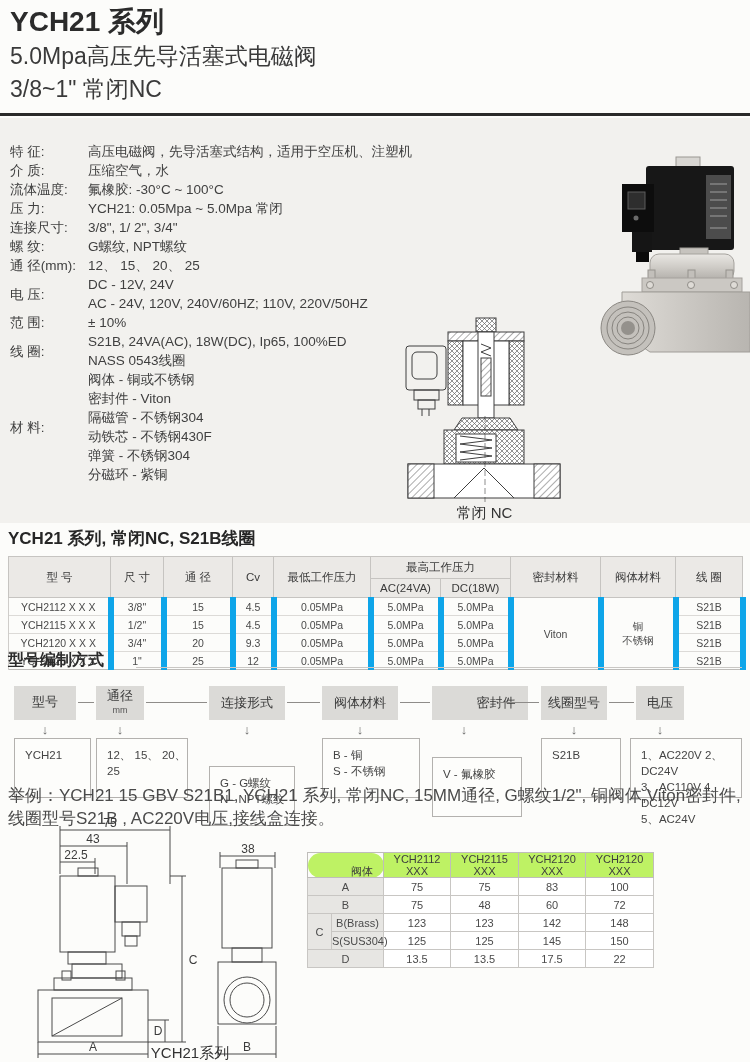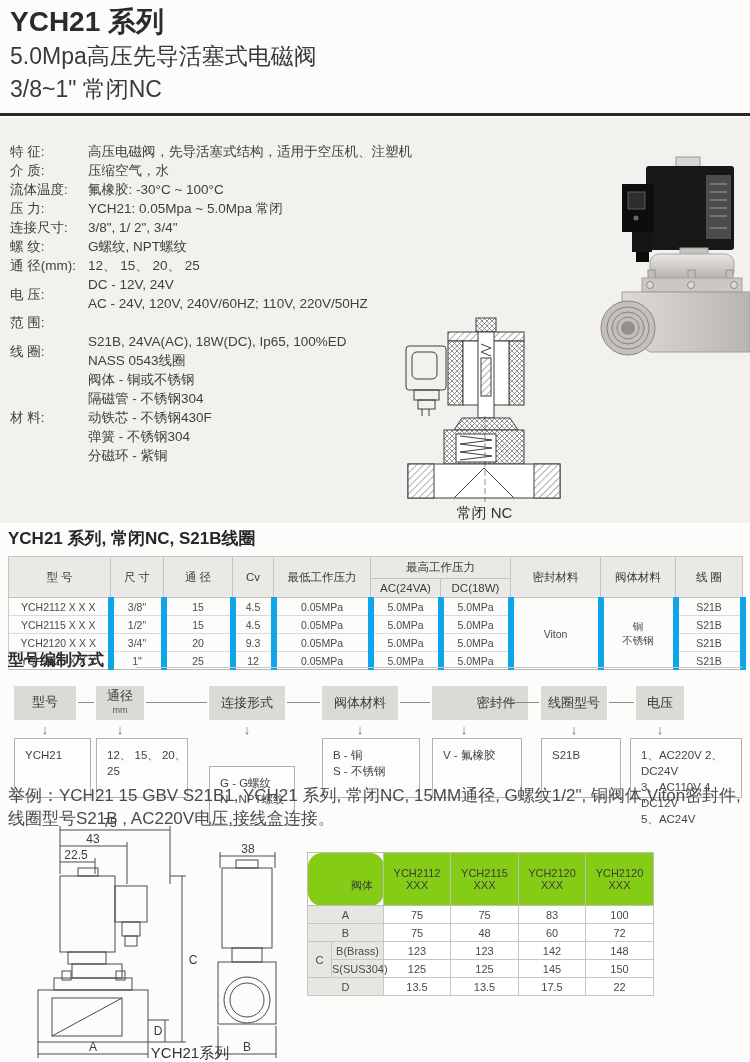--- a/index.html
+++ b/index.html
@@ -41,21 +41,21 @@
   .code-arrow{position:absolute;top:72px;width:20px;text-align:center;font-size:13px;color:#666;}
   .code-value{position:absolute;top:88px;height:60px;border:1px solid #b3b1ae;background:#fdfdfb;
               font-size:11.5px;line-height:16px;color:#444;padding:8px 0 0 10px;box-sizing:border-box;}
   .example{position:absolute;left:8px;top:784px;width:734px;font-size:17px;color:#4a4a4a;}
   
   .drawing-svg{position:absolute;left:10px;top:816px;}
   .drawing-caption{position:absolute;left:90px;top:1044px;width:200px;text-align:center;font-size:15px;color:#333;}
   
   .dim-table-block{position:absolute;left:307px;top:852px;width:346px;}
   table.dim{border-collapse:collapse;width:346px;table-layout:fixed;font-size:11px;color:#4a4a4a;text-align:center;border:1px solid #b7b5b2;}
-  table.dim th{background:#84cc16;border:1px solid #bfbdba;font-weight:normal;font-size:11px;line-height:12px;padding:14px 0;color:#3d3d3d;}
+  table.dim th{background:#bef264;border:1px solid #bfbdba;font-weight:normal;font-size:11px;line-height:12px;padding:0 0;color:#3d3d3d;}
   table.dim td{border:1px solid #c8c6c3;padding:1px 0;height:15px;background:#fff;}
   table.dim td.lbl{background:#e7e6e3;}
   table.dim th.corner{text-align:right;padding-right:10px;vertical-align:bottom;border-radius:14px;}
   svg text{font-family:"Liberation Sans","DejaVu Sans",sans-serif;}
 </style>
 </head>
 <body>
 
 <div class="header">
   <div class="title1">YCH21 系列</div>
@@ -110,32 +110,36 @@
     </div>
   <div class="spec-row">
       <div class="spec-label">电 压:</div>
       <div class="spec-lines">
         <div>DC - 12V, 24V</div>
         <div>AC - 24V, 120V, 240V/60HZ; 110V, 220V/50HZ</div>
       </div>
     </div>
   <div class="spec-row">
       <div class="spec-label">范 围:</div>
+      <div class="spec-lines">
+        <div>± 10%</div>
+      </div>
     </div>
   <div class="spec-row">
       <div class="spec-label">线 圈:</div>
       <div class="spec-lines">
         <div>S21B, 24VA(AC), 18W(DC), Ip65, 100%ED</div>
         <div>NASS 0543线圈</div>
       </div>
     </div>
   <div class="spec-row">
       <div class="spec-label">材 料:</div>
       <div class="spec-lines">
     <div>阀体 - 铜或不锈钢</div>
+    <div>密封件 - Viton</div>
     <div>隔磁管 - 不锈钢304</div>
     <div>动铁芯 - 不锈钢430F</div>
     <div>弹簧 - 不锈钢304</div>
     <div>分磁环 - 紫铜</div>
   </div>
     </div>
 </div>
 
 <svg class="photo-svg" width="162" height="212" viewBox="0 0 162 212">
   <defs>
@@ -352,21 +356,21 @@
       <div>12、 15、 20、 25</div>
     </div>
   <div class="code-value" style="left:201px;width:86px;margin-top:28px;">
       <div>G - G螺纹</div>
       <div>N - NPT螺纹</div>
     </div>
   <div class="code-value" style="left:314px;width:98px;">
       <div>B - 铜</div>
       <div>S - 不锈钢</div>
     </div>
-  <div class="code-value" style="left:424px;width:90px;">
+  <div class="code-value" style="left:424px;width:90px;margin-top:19px;">
       <div>V - 氟橡胶</div>
     </div>
   <div class="code-value" style="left:533px;width:80px;">
       <div>S21B</div>
     </div>
   <div class="code-value" style="left:622px;width:112px;">
       <div>1、AC220V 2、DC24V</div>
       <div>3、AC110V 4、DC12V</div>
       <div>5、AC24V</div>
     </div>

